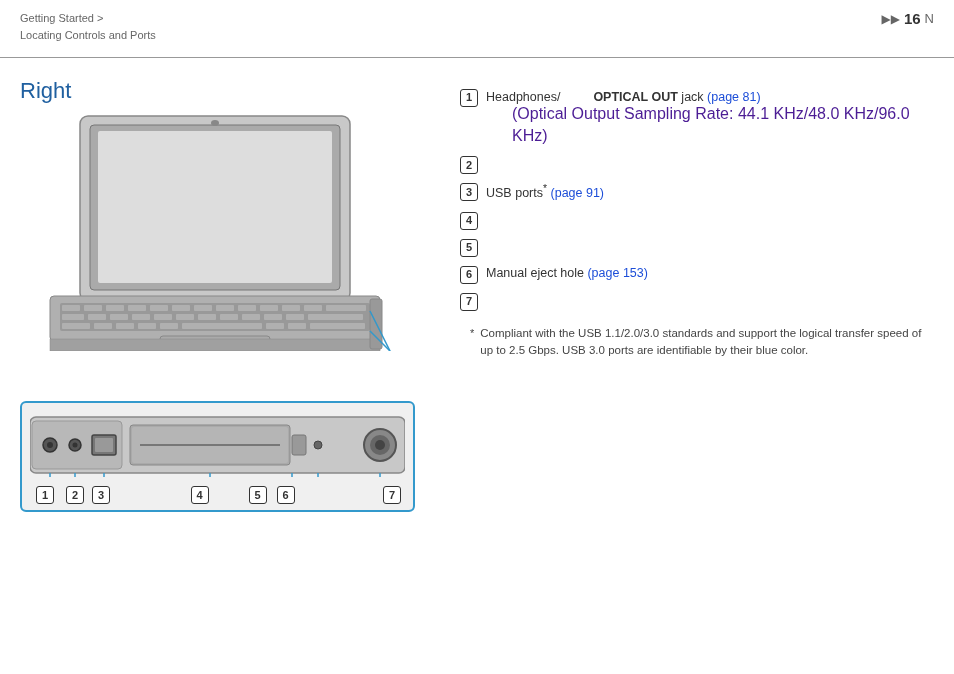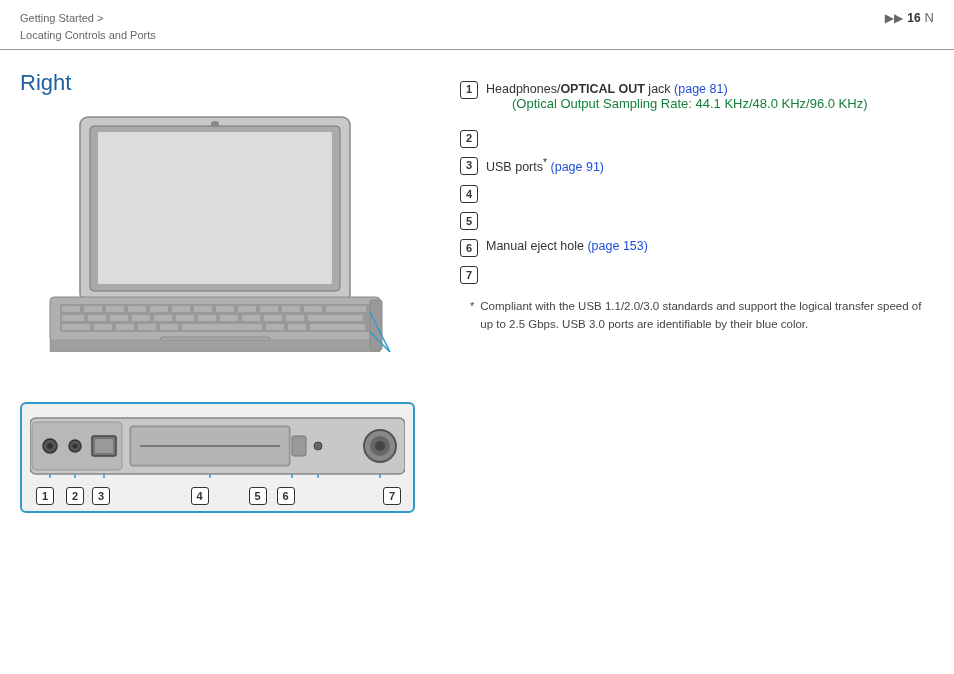--- a/index.html
+++ b/index.html
@@ -11,61 +11,61 @@
       background: #fff;
       color: #333;
       overflow: hidden;
     }
 
     
     .header {
       display: flex;
       justify-content: space-between;
       align-items: flex-start;
-      padding: 10px 20px 6px 20px;
+      padding: 10px 20px 14px 20px;
       border-bottom: 1px solid #999;
     }
     .header-left {
       font-size: 11px;
       color: #666;
       line-height: 1.5;
     }
     .header-right {
       font-size: 13px;
       color: #666;
       font-weight: normal;
       display: flex;
       align-items: center;
       gap: 4px;
     }
     .header-right .arrow {
       font-size: 12px;
     }
     .header-right .page-num {
-      font-size: 12px;
+      font-size: 15px;
       font-weight: bold;
       color: #333;
     }
 
     
     .main {
       display: flex;
       padding: 20px 20px 10px 20px;
       gap: 20px;
     }
 
     
     .left-panel {
       width: 420px;
       flex-shrink: 0;
     }
     .section-title {
       font-size: 22px;
       color: #2060a0;
-      margin-bottom: 16px;
+      margin-bottom: 7px;
       font-weight: normal;
     }
 
     
     .laptop-container {
       position: relative;
       width: 400px;
       height: 280px;
       margin-bottom: 10px;
     }
@@ -98,31 +98,32 @@
       margin-right: 8px;
       flex-shrink: 0;
       margin-top: 1px;
     }
     .desc-text {
       font-size: 12.5px;
       color: #333;
     }
     .desc-text b {
       font-weight: bold;
+      padding-left: 33px;
     }
     .desc-link {
       color: #1d4ed8;
       text-decoration: none;
     }
     .desc-subtext {
-      font-size: 13px;
-      color: #15803d;
+      font-size: 16px;
+      color: #4c1d95;
       margin-left: 26px;
       margin-top: -4px;
-      margin-bottom: 8px;
+      margin-bottom: 0;
     }
 
     
     .footnote {
       font-size: 11.5px;
       color: #444;
       line-height: 1.5;
       margin-top: 6px;
       padding-left: 10px;
       border-top: none;

